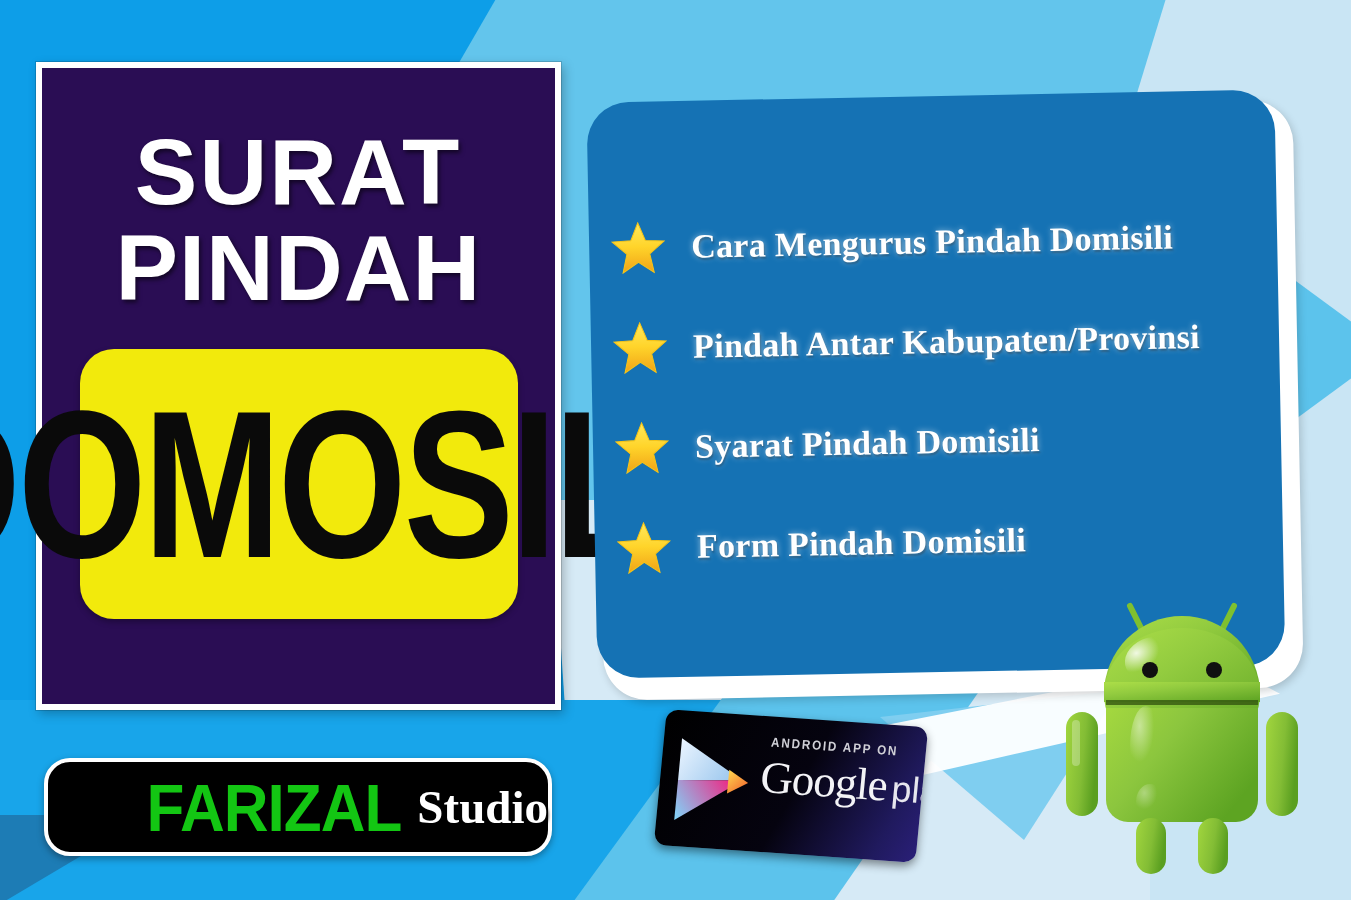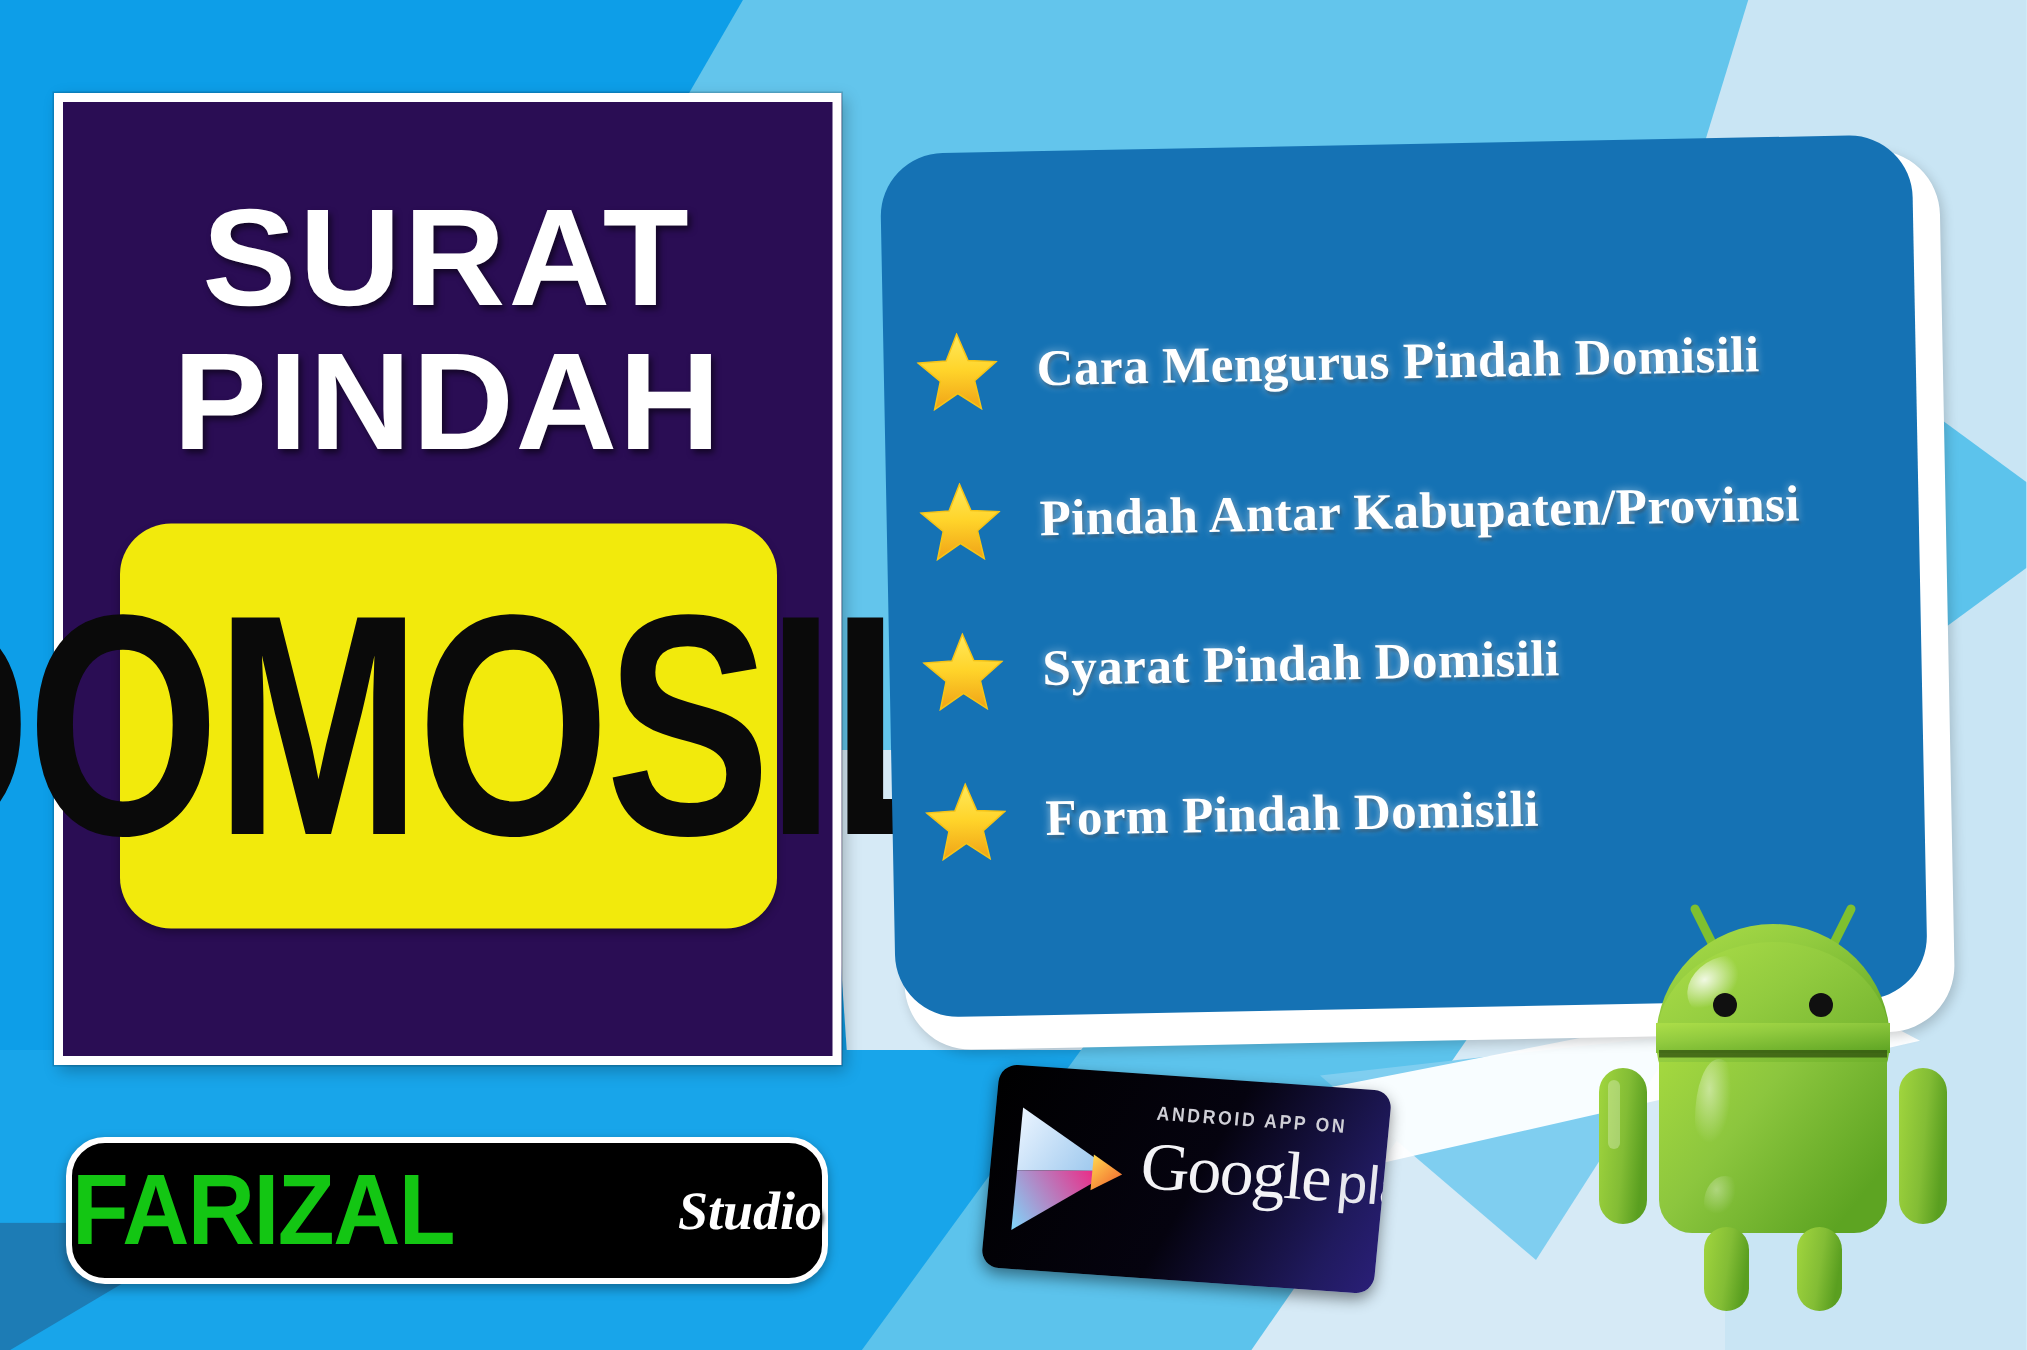--- a/index.html
+++ b/index.html
@@ -195,38 +195,37 @@
   .studio-badge {
     position: absolute;
     left: 44px; top: 758px;
     width: 508px; height: 98px;
     background: #000000;
     border: 4px solid #ffffff;
     border-radius: 26px;
     box-sizing: border-box;
     display: flex;
     align-items: center;
-    justify-content: space-between;
+    justify-content: flex-end;
     box-shadow: 0 3px 7px rgba(0,0,0,.35);
   }
   .studio-name {
     color: #13c613;
     font-family: "Liberation Sans", sans-serif;
     font-weight: 700;
     font-size: 62px;
     letter-spacing: -1px;
     transform: scaleY(1.08);
     text-shadow: 2px 2px 2px rgba(0,0,0,.8);
   }
   .studio-suffix {
     color: #ffffff;
     font-family: "Liberation Serif", serif;
-    font-style: italic;
-    font-weight: 700;
-    font-size: 36px;
+    font-weight: 700;
+    font-size: 47px;
     margin-left: 16px;
     text-shadow: 2px 3px 3px rgba(0,0,0,.9);
   }
 
   
   .gplay-wrap {
     position: absolute;
     left: 660px; top: 718px;
     width: 262px; height: 136px;
     transform: rotate(5.5deg) skewY(-1.5deg);

